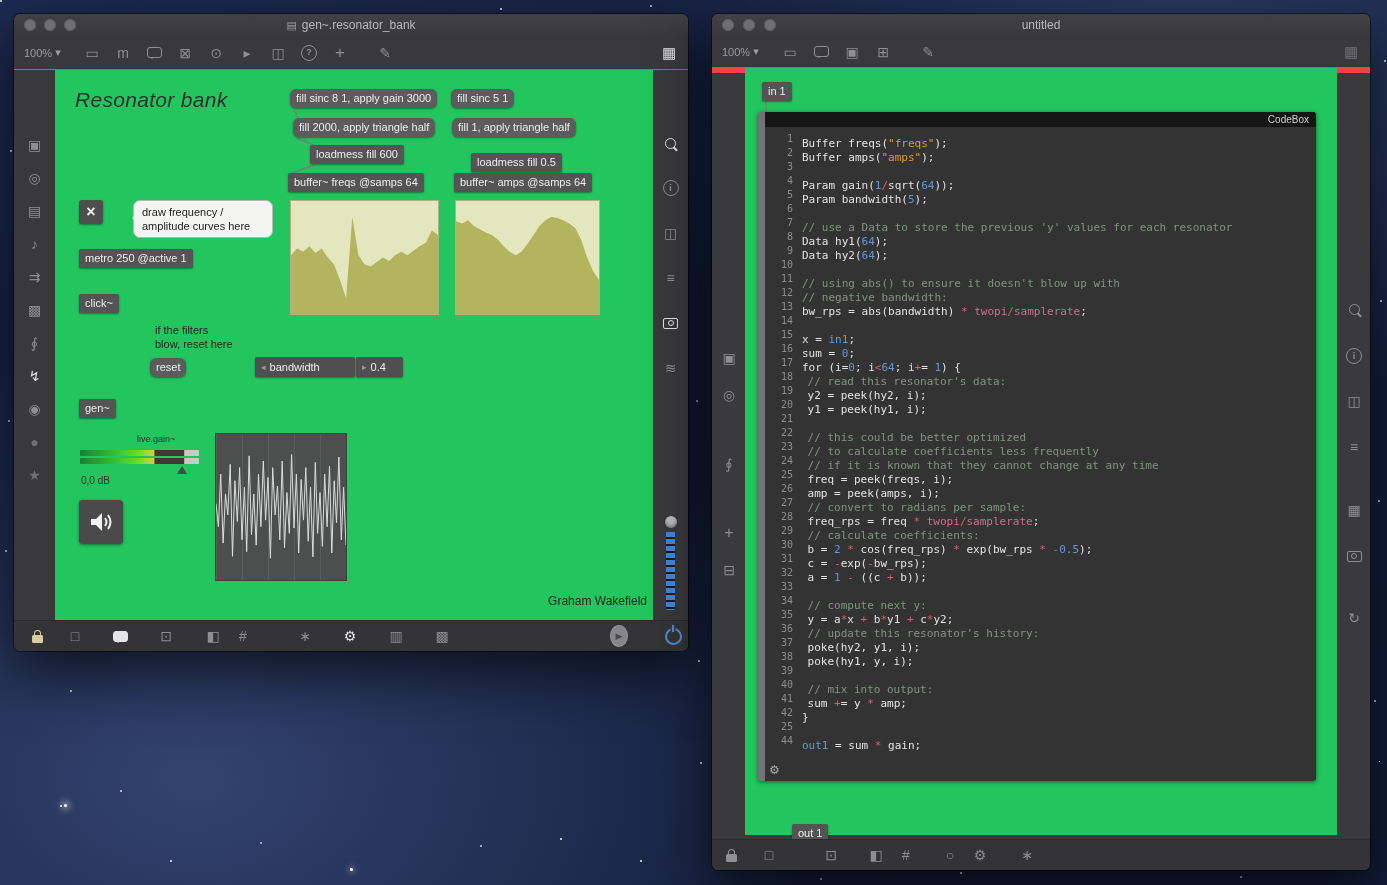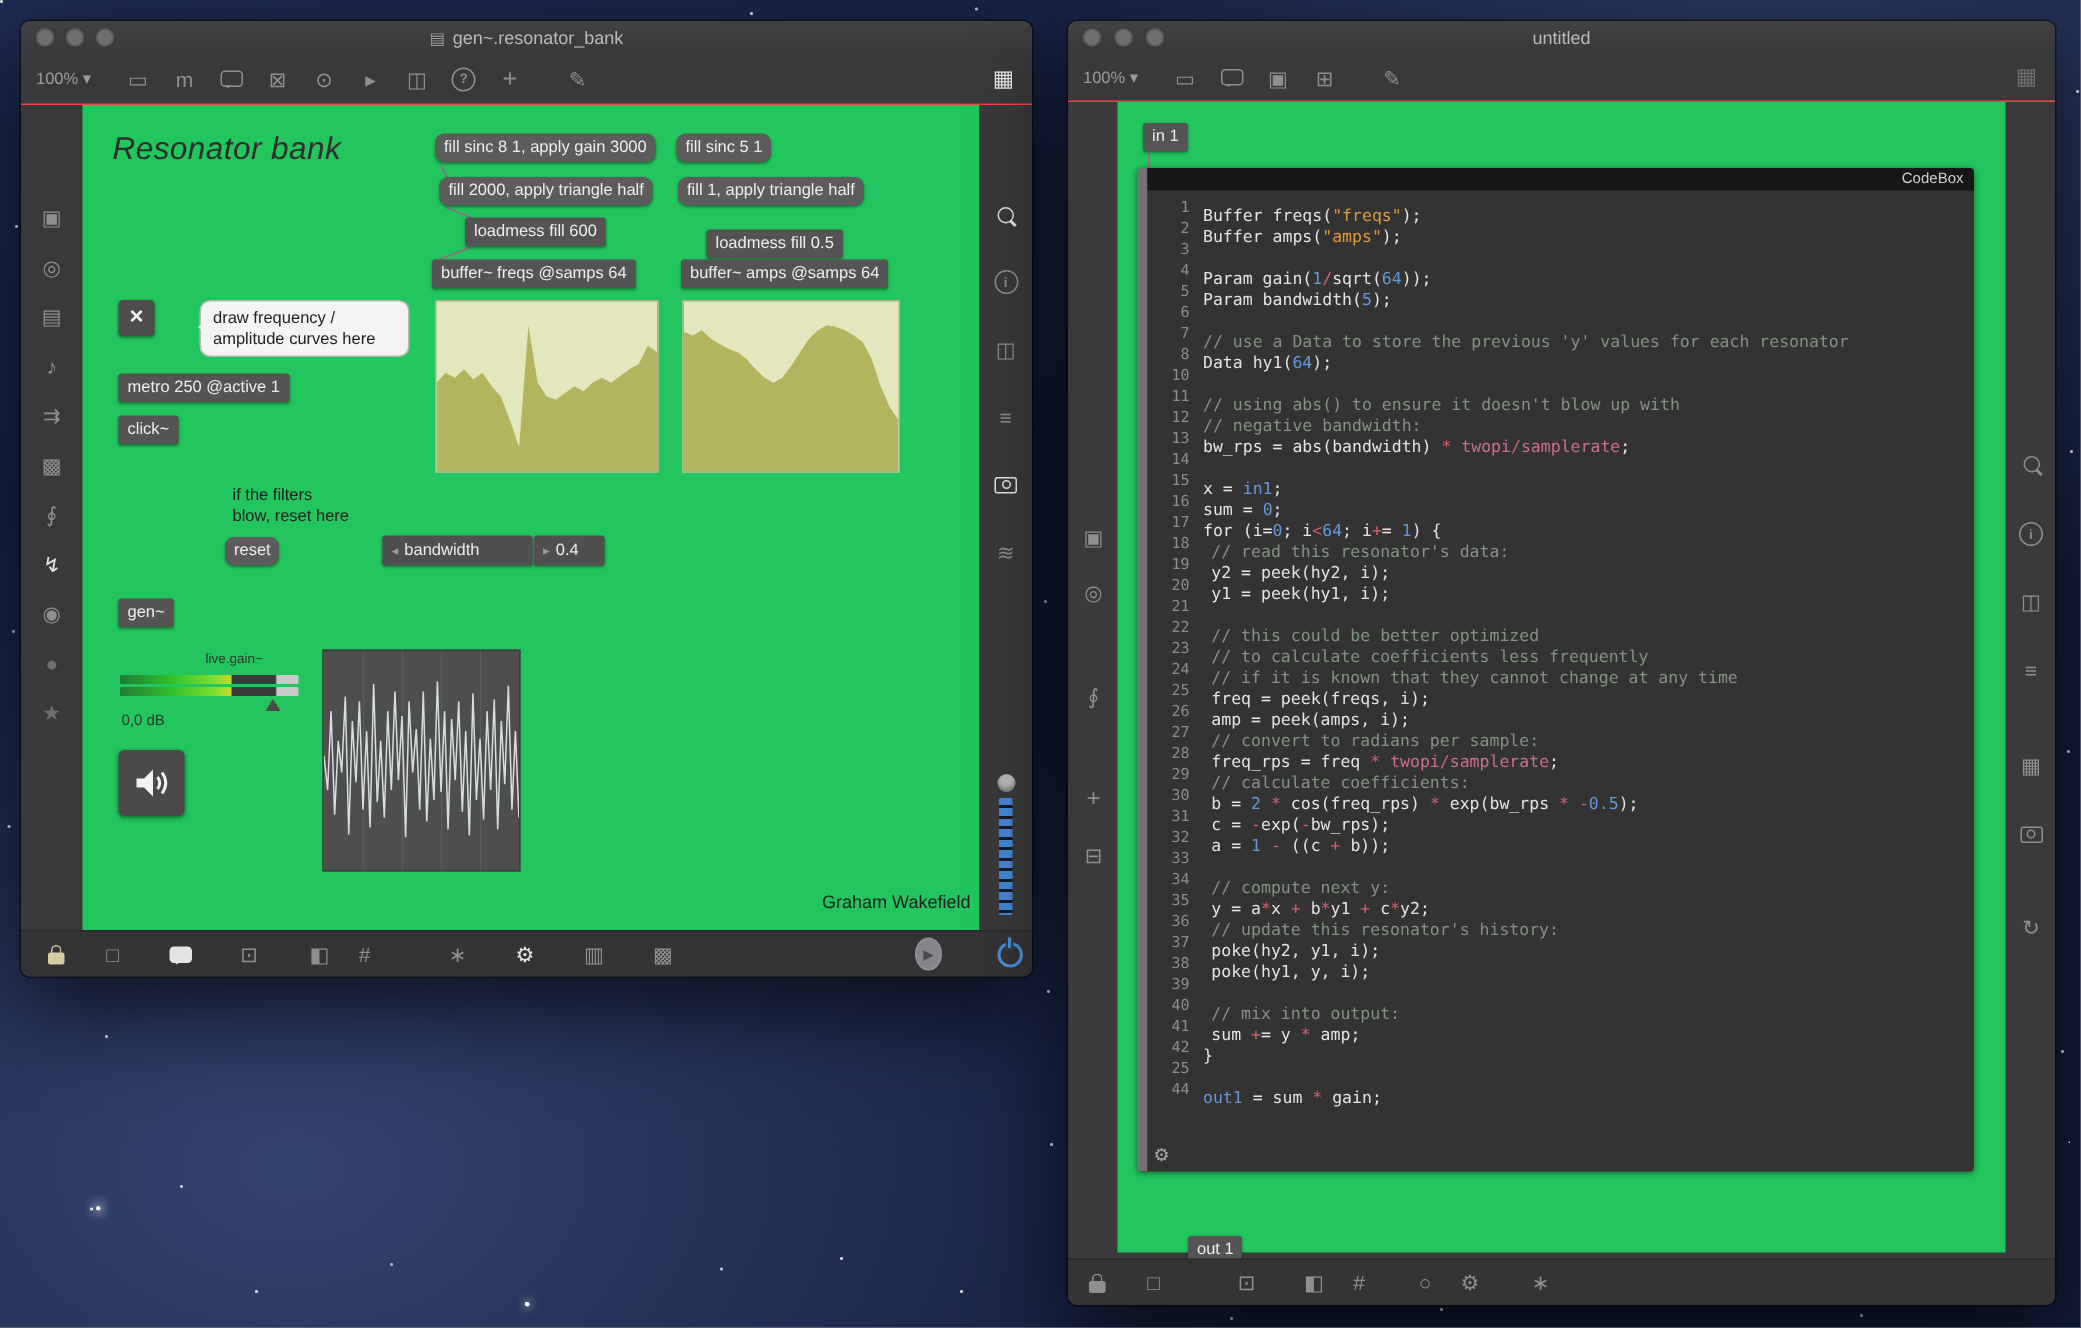--- a/index.html
+++ b/index.html
@@ -17,21 +17,21 @@
     1374px 700px #fff,1378px 500px #dfe6ff,1380px 300px #fff,500px 8px #fff,650px 5px #cfd8ff,5px 550px #fff,
     10px 150px #fff,1384px 60px #fff,698px 660px #fff,696px 400px #c8d4ff;}
   .stars::after{content:"";position:absolute;width:3px;height:3px;background:#fff;border-radius:50%;left:64px;top:804px;
     box-shadow:0 0 7px 2px rgba(255,255,255,.65), 286px 64px 0 0 #fff, 286px 64px 6px 1px rgba(255,255,255,.5),
     1314px -44px 0 -1px #fff;}
   .win{position:absolute;border-radius:6px;overflow:hidden;background:#3a3a3c;box-shadow:0 22px 60px rgba(0,0,0,.65),0 0 0 1px rgba(0,0,0,.5);}
   .titlebar{position:absolute;left:0;right:0;top:0;height:22px;background:linear-gradient(#414143,#39393b);border-bottom:1px solid #2a2a2c;display:flex;align-items:center;justify-content:center;}
   .tl{position:absolute;top:5px;width:12px;height:12px;border-radius:50%;background:#6f6f72;box-shadow:inset 0 0 0 1px #5a5a5c;}
   .title-txt{color:#b9b9bb;font-size:12px;display:flex;align-items:center;gap:5px;}
   .doc-ic{color:#9a9a9c;font-size:11px;}
-  .toolbar{position:absolute;left:0;right:0;display:flex;align-items:center;background:#39393b;border-bottom:1px solid #ef4444;padding:0 10px;gap:13px;}
+  .toolbar{position:absolute;left:0;right:0;display:flex;align-items:center;background:#39393b;border-bottom:6px solid #ef4444;padding:0 10px;gap:13px;}
   .zoomctl{color:#9d9d9f;font-size:11px;display:flex;align-items:center;gap:3px;min-width:46px;}
   .icon{color:#8f8f91;font-size:14px;line-height:1;display:inline-flex;align-items:center;justify-content:center;width:18px;height:18px;}
   .icon.bright{color:#e4e4e6;}
   .icon.dim{color:#6f6f71;}
   .i-circle{width:14px;height:14px;border:1.3px solid currentColor;border-radius:50%;font-size:9px;font-weight:bold;}
   .i-bubble{position:relative;width:13px;height:9px;border:1.4px solid currentColor;border-radius:3px;}
   .i-bubble.fill{background:currentColor;}
   .i-bubble::after{content:"";position:absolute;left:2px;bottom:-4px;border:2.5px solid transparent;border-top-color:currentColor;}
   .i-mag{position:relative;width:9px;height:9px;border:1.6px solid currentColor;border-radius:50%;}
   .i-mag::after{content:"";position:absolute;width:5px;height:1.6px;background:currentColor;left:7px;top:9px;transform:rotate(45deg);}
@@ -172,21 +172,21 @@
       <div class="wavebox" style="left:400px;top:130px;width:143px;height:113px;"><svg width="143" height="113">
             <polygon points="0,113 0.0,20.3 6.0,22.6 11.9,19.2 17.9,24.9 23.8,28.3 29.8,31.6 35.8,33.9 41.7,38.4 47.7,45.2 53.6,50.8 59.6,54.2 65.5,50.8 71.5,42.9 77.5,33.9 83.4,24.9 89.4,19.2 95.3,15.8 101.3,17.0 107.3,19.2 113.2,22.6 119.2,27.1 125.1,38.4 131.1,56.5 137.0,70.1 143.0,79.1 143,113" fill="#b2b45e"></polygon>
           </svg></div>
 
       <div class="toggle-box" style="left:24px;top:130px;">
           <span>×</span>
         </div>
       <div class="comment-bubble" style="left:78px;top:130px;">draw frequency / amplitude curves here</div>
 
       <div class="obj" style="left:24px;top:179px;">metro 250 @active 1</div>
-      <div class="obj" style="left:24px;top:207px;">click~</div>
+      <div class="obj" style="left:24px;top:224px;">click~</div>
 
       <div class="comment-plain" style="left:100px;top:253px;">if the filters
 blow, reset here</div>
       <div class="obj msg" style="left:95px;top:288px;">reset</div>
 
       <div class="attrui" style="left:200px;top:287px;width:88px;">
         <span style="color:#9a9a9a;font-size:9px;">◂</span>
         <span>bandwidth</span>
       </div>
       <div class="attrui" style="left:301px;top:287px;width:35px;">
@@ -322,20 +322,21 @@
           </div>
         <div class="cb-body">
             <div class="cl"><span class="ln">1</span><span class="ct">Buffer freqs(<span class="c-str">"freqs"</span>);</span></div>
             <div class="cl"><span class="ln">2</span><span class="ct">Buffer amps(<span class="c-str">"amps"</span>);</span></div>
             <div class="cl"><span class="ln">3</span><span class="ct"></span></div>
             <div class="cl"><span class="ln">4</span><span class="ct">Param gain(<span class="c-num">1</span><span class="c-op">/</span>sqrt(<span class="c-num">64</span>));</span></div>
             <div class="cl"><span class="ln">5</span><span class="ct">Param bandwidth(<span class="c-num">5</span>);</span></div>
             <div class="cl"><span class="ln">6</span><span class="ct"></span></div>
             <div class="cl"><span class="ln">7</span><span class="ct"><span class="c-com">// use a Data to store the previous 'y' values for each resonator</span></span></div>
             <div class="cl"><span class="ln">8</span><span class="ct">Data hy1(<span class="c-num">64</span>);</span></div>
+            <div class="cl"><span class="ln">9</span><span class="ct">Data hy2(<span class="c-num">64</span>);</span></div>
             <div class="cl"><span class="ln">10</span><span class="ct"></span></div>
             <div class="cl"><span class="ln">11</span><span class="ct"><span class="c-com">// using abs() to ensure it doesn't blow up with</span></span></div>
             <div class="cl"><span class="ln">12</span><span class="ct"><span class="c-com">// negative bandwidth:</span></span></div>
             <div class="cl"><span class="ln">13</span><span class="ct">bw_rps = abs(bandwidth) <span class="c-op">*</span> <span class="c-const">twopi</span><span class="c-op">/</span><span class="c-const">samplerate</span>;</span></div>
             <div class="cl"><span class="ln">14</span><span class="ct"></span></div>
             <div class="cl"><span class="ln">15</span><span class="ct">x = <span class="c-io">in1</span>;</span></div>
             <div class="cl"><span class="ln">16</span><span class="ct">sum = <span class="c-num">0</span>;</span></div>
             <div class="cl"><span class="ln">17</span><span class="ct">for (i=<span class="c-num">0</span>; i<span class="c-op">&lt;</span><span class="c-num">64</span>; i<span class="c-op">+</span>= <span class="c-num">1</span>) {</span></div>
             <div class="cl"><span class="ln">18</span><span class="ct">	<span class="c-com">// read this resonator's data:</span></span></div>
             <div class="cl"><span class="ln">19</span><span class="ct">	y2 = peek(hy2, i);</span></div>

